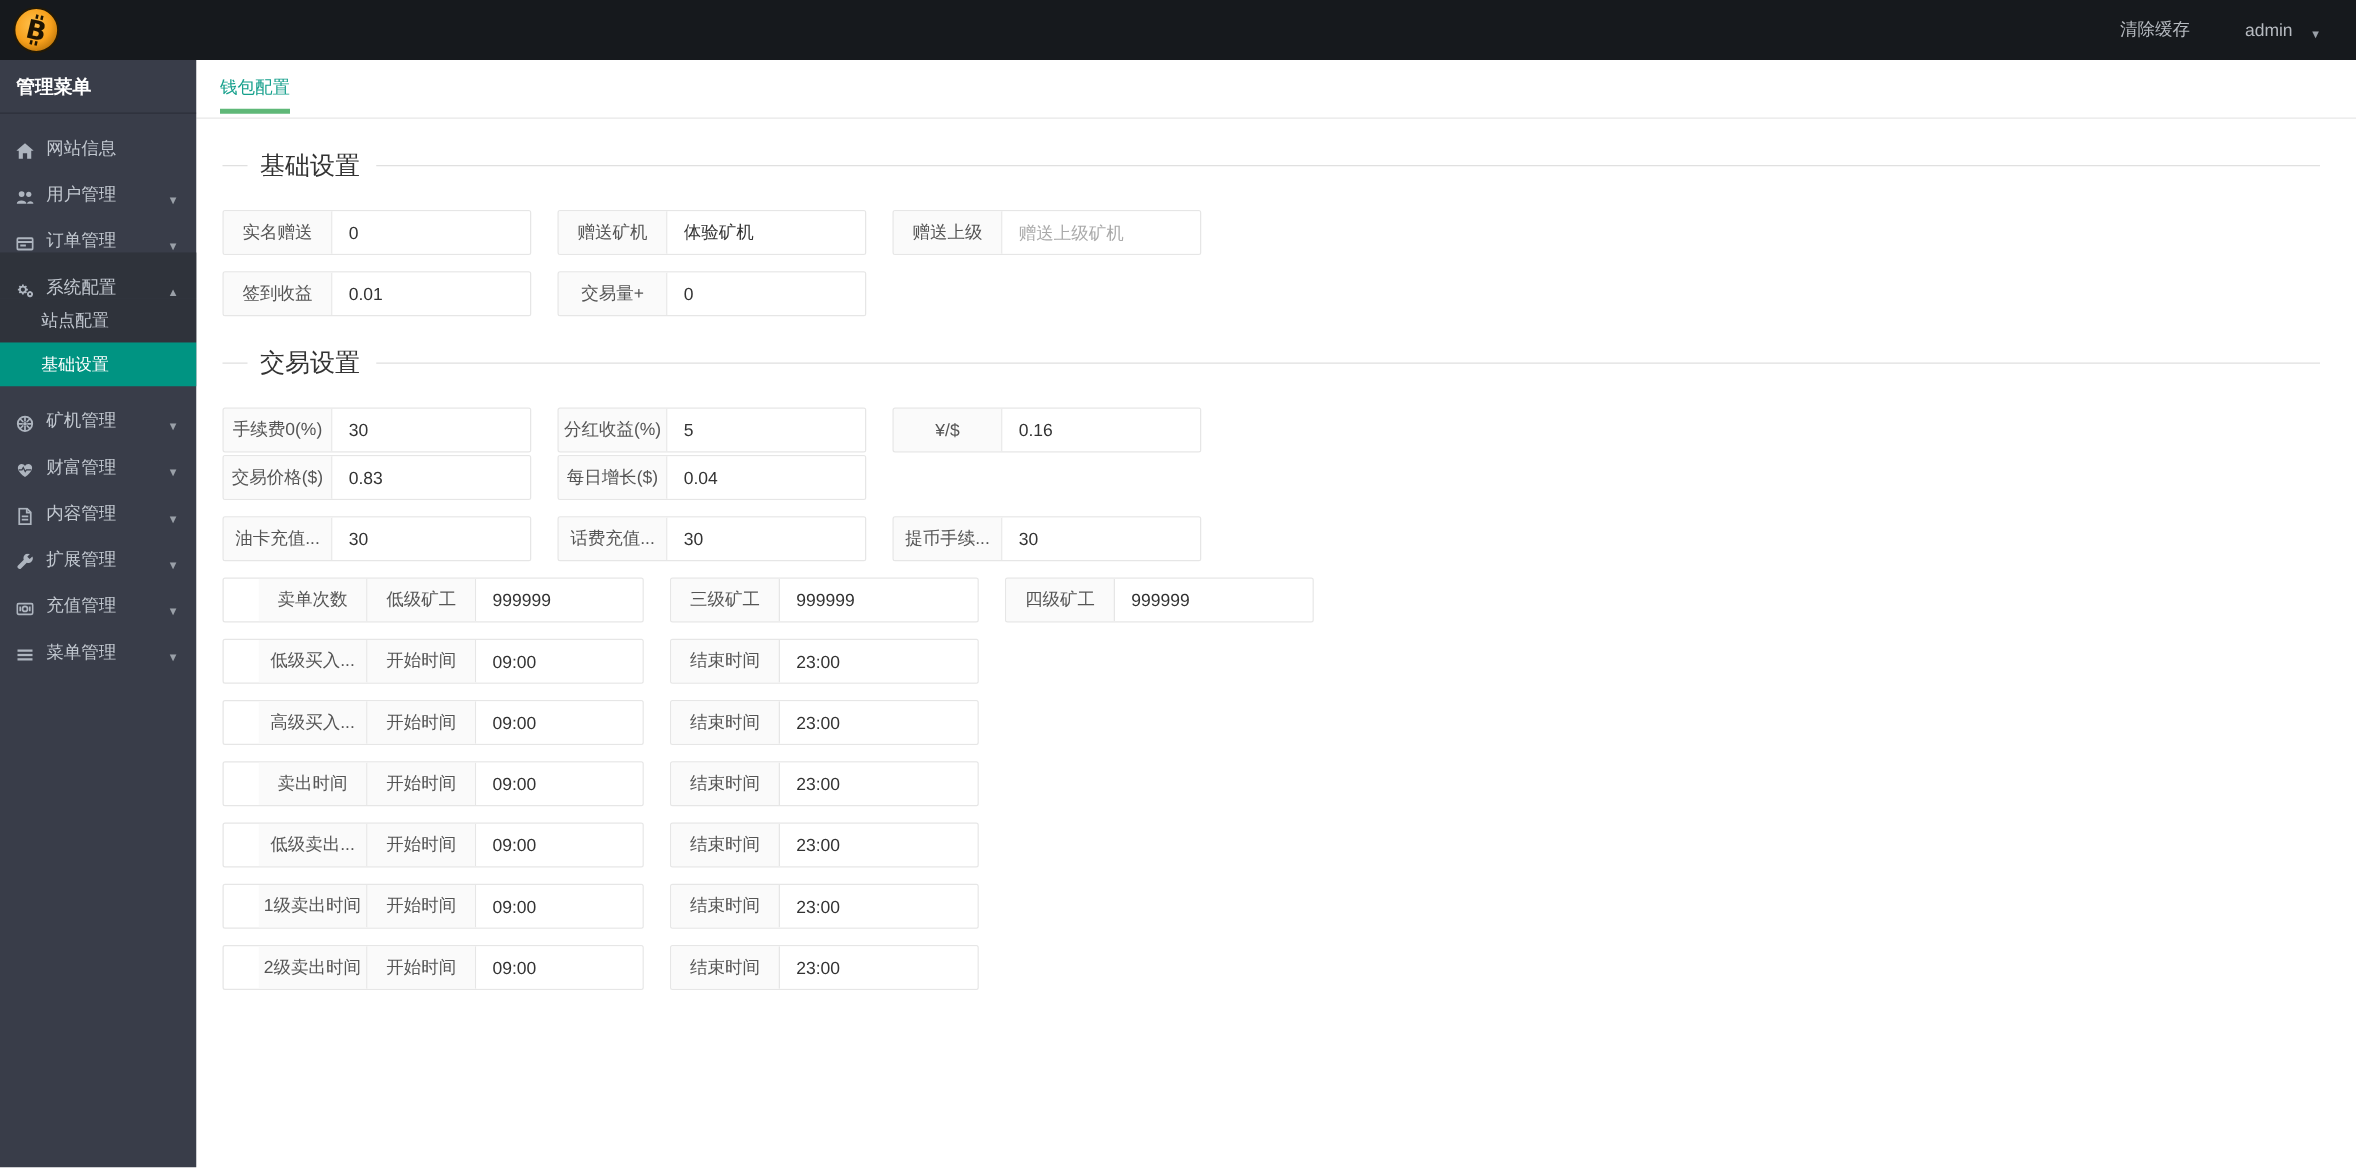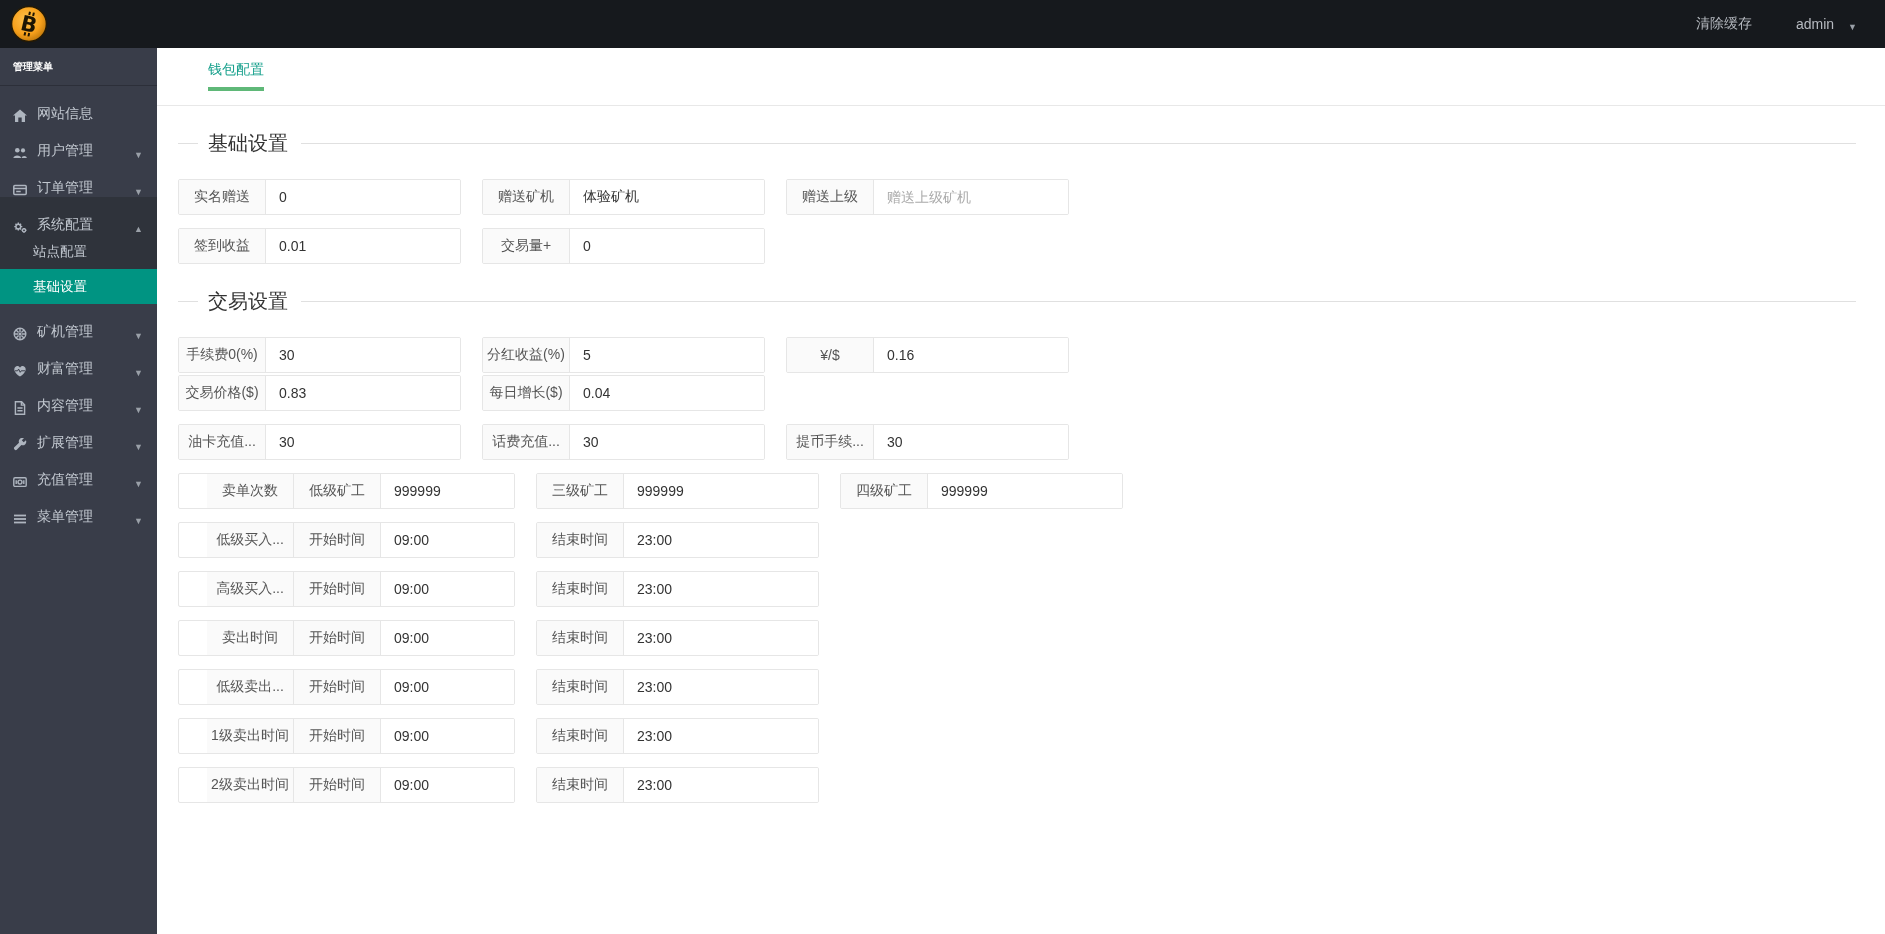--- a/index.html
+++ b/index.html
@@ -22,44 +22,44 @@
   .topbar{position:absolute;left:0;top:0;right:0;height:48px;background:var(--topbar-bg);
           display:flex;align-items:center;z-index:30;}
   .logo{margin-left:10px;width:38px;height:38px;display:block;}
   .topbar-right{margin-left:auto;display:flex;align-items:center;gap:44px;padding-right:28px;}
   .topbar-link{color:#b6bac0;font-size:14px;cursor:pointer;}
   .user-drop{color:#b6bac0;font-size:14px;cursor:pointer;display:flex;align-items:flex-end;gap:14px;}
   .caret{font-size:9px;line-height:1;color:#9aa0a8;}
 
   
   .sidebar{position:absolute;left:0;top:48px;bottom:0;width:157px;background:var(--sidebar-bg);z-index:20;}
-  .side-header{color:#fff;font-size:10px;font-weight:bold;padding:12px 13px 11px;border-bottom:1px solid rgba(0,0,0,.22);}
+  .side-header{color:#fff;font-size:15px;font-weight:bold;padding:12px 13px 11px;border-bottom:1px solid rgba(0,0,0,.22);}
   .side-item{height:37px;display:flex;align-items:flex-end;padding:0 13px;color:#c2c8d0;font-size:14px;cursor:pointer;position:relative;}
   .side-item .ic{width:17px;height:14px;margin-right:7px;display:inline-flex;align-items:center;color:#aeb5bf;flex:none;}
   .side-item .ic svg{width:14px;height:14px;display:block;}
   .side-item .caret{position:absolute;right:14px;}
   .side-item.open{background:var(--submenu-bg);}
   .side-child{height:35px;display:flex;align-items:center;padding-left:33px;color:#c2c8d0;font-size:13.5px;cursor:pointer;background:var(--submenu-bg);}
   .side-child.active{background:var(--teal);color:#fff;}
 
   
   .main{position:absolute;left:157px;top:48px;right:0;bottom:0;background:#fff;}
-  .tabbar{position:relative;height:58px;border-bottom:1px solid #e8e8e8;padding-left:32px;}
+  .tabbar{position:relative;height:47px;border-bottom:1px solid #e8e8e8;}
   .tab{position:relative;display:inline-block;margin-left:19px;line-height:42px;font-size:14px;color:var(--tab-text);cursor:pointer;}
   .tab::after{content:'';position:absolute;left:0;right:0;bottom:-1px;height:4px;background:var(--tab-underline);}
 
   .content{padding:0 29px 0 21px;}
   .sec-header{display:flex;align-items:center;margin-top:24px;margin-bottom:22px;}
   .sec-dash{width:20px;height:1px;background:#e0e0e0;margin-right:10px;flex:none;}
   .sec-title{font-size:20px;color:#333;flex:none;}
   .sec-rule{flex:1;height:1px;background:#e0e0e0;margin-left:13px;}
 
   .frow{display:flex;margin-bottom:13px;}
   .frow.tight{margin-bottom:2px;}
-  .fgroup{display:flex;width:283px;height:36px;border:1px solid var(--border);border-radius:2px;background:#fff;margin-right:21px;overflow:hidden;flex:none;}
+  .fgroup{display:flex;width:247px;height:36px;border:1px solid var(--border);border-radius:2px;background:#fff;margin-right:21px;overflow:hidden;flex:none;}
   .fgroup.wide{width:337px;padding-left:28px;}
   .flabel{width:87px;flex:none;background:var(--label-bg);border-right:1px solid var(--border);
           display:flex;align-items:center;justify-content:center;font-size:14px;color:#555;white-space:nowrap;overflow:hidden;}
   .fvalue{flex:1;border:none;outline:none;padding:0 13px;font-size:14px;color:#333;background:#fff;min-width:0;
           font-family:"Liberation Sans","DejaVu Sans",sans-serif;}
   .fvalue::placeholder{color:#aaa;}
 
   .footer{position:absolute;left:0;right:0;bottom:0;height:34px;background:var(--footer-bg);border-top:1px solid #e7e7e7;
           display:flex;align-items:center;padding-left:25px;font-size:13.5px;color:#666;}
 </style>

